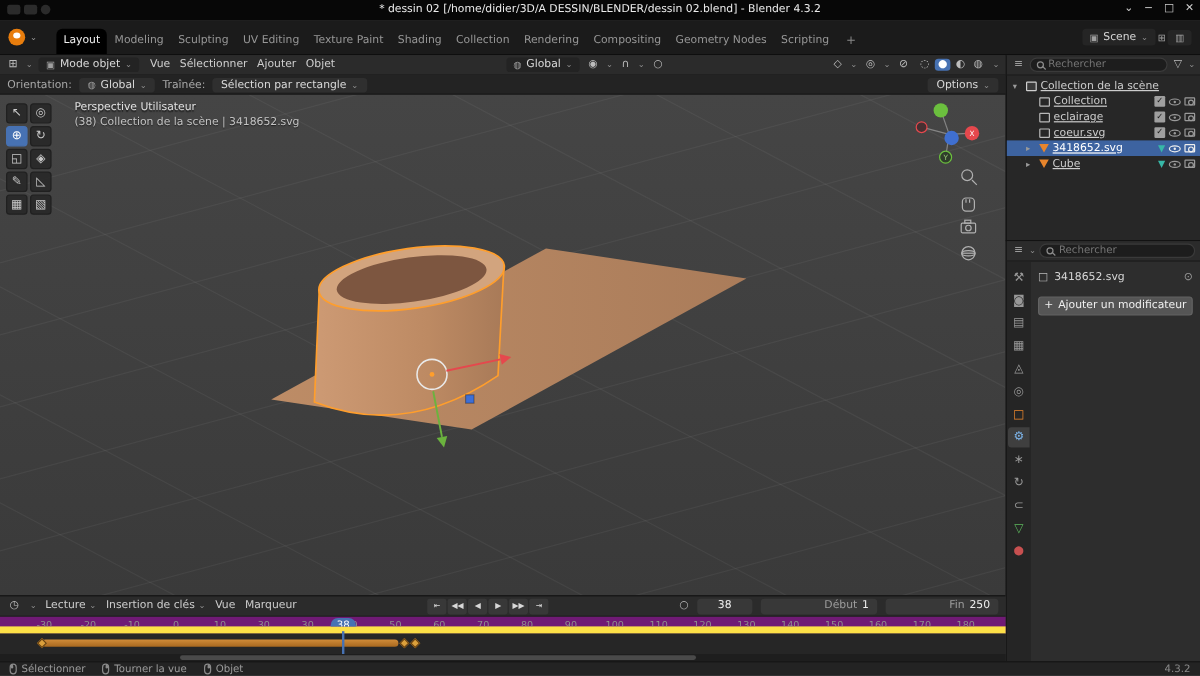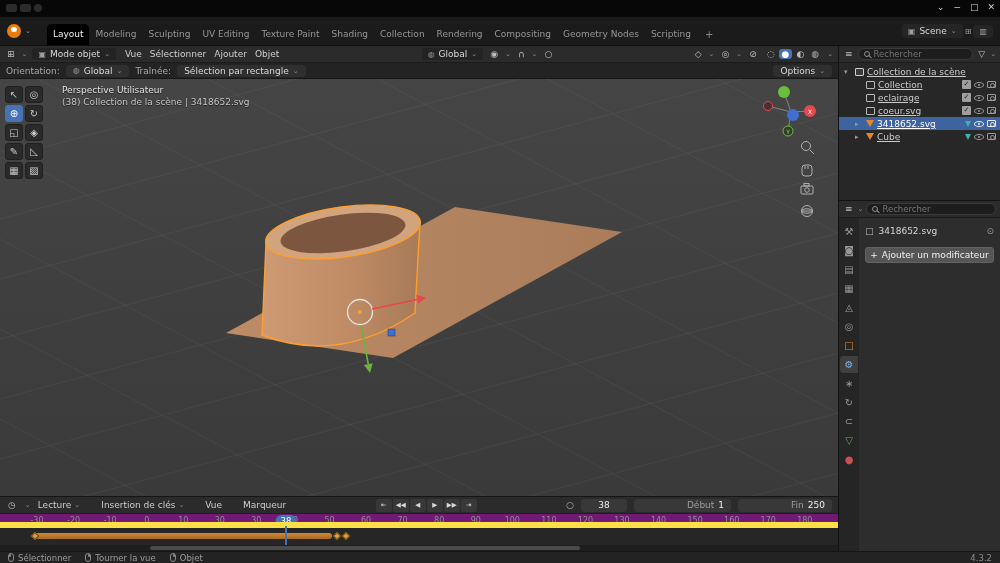--- a/index.html
+++ b/index.html
@@ -135,20 +135,21 @@
 </head>
 <body>
 
 <div id="sysbar" class="abs">
   <div class="sys-left">
     <span class="sys-pill"></span>
     <span class="sys-pill"></span>
     <span class="sys-dot"></span>
   </div>
   <span id="sys-time" class="abs">10 mars 08:54</span>
+  <span id="sys-title" class="abs">* dessin 02 [/home/didier/3D/A DESSIN/BLENDER/dessin 02.blend] - Blender 4.3.2</span>
   <div class="sys-right">
 
   <span>⌄</span>
       <span>−</span>
       <span>□</span>
       <span>✕</span>
     </div>
 </div>
 
 <div id="topbar" class="abs">
@@ -506,21 +507,21 @@
       <span>+</span>
       <span>Ajouter un modificateur</span>
     </div>
   </div>
 </div>
 
 <div id="timeline" class="abs">
   <div class="theader">
     <span class="hicon">◷</span>
     <span class="caret">⌄</span>
-    <div class="menus" style="display:flex;gap:21px">
+    <div class="menus" style="display:flex;gap:8px">
 
         <span class="tmenu dd">
           <span>Lecture</span>
           <span class="c">⌄</span>
         </span>
 
         <span class="tmenu dd">
           <span>Insertion de clés</span>
           <span class="c">⌄</span>
         </span>

